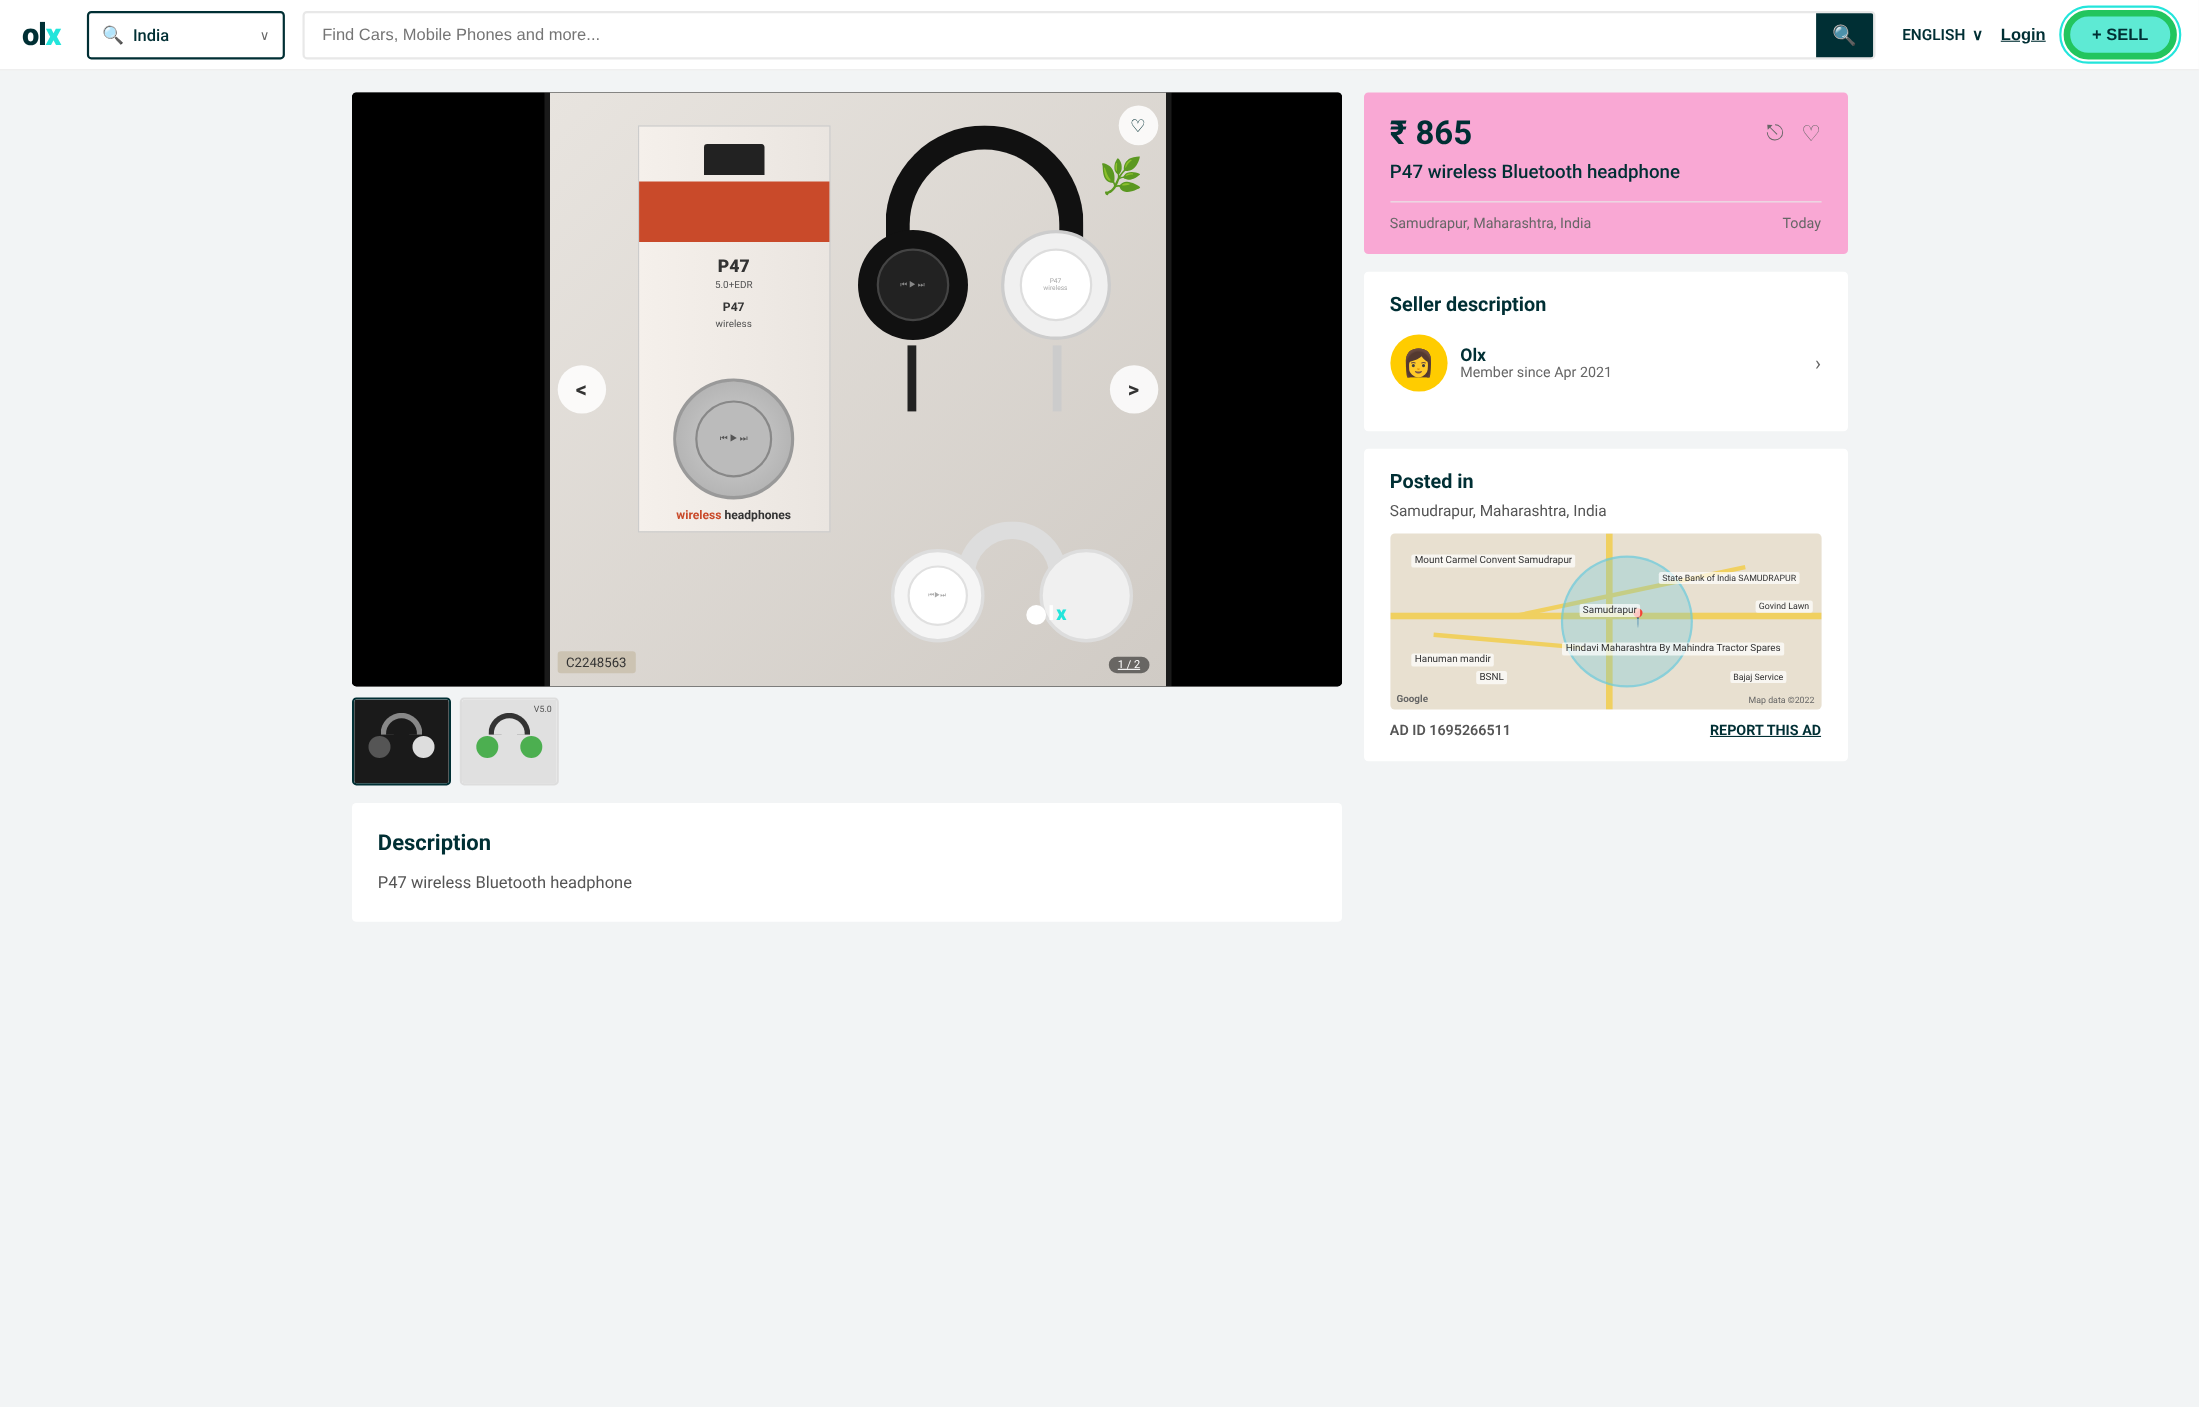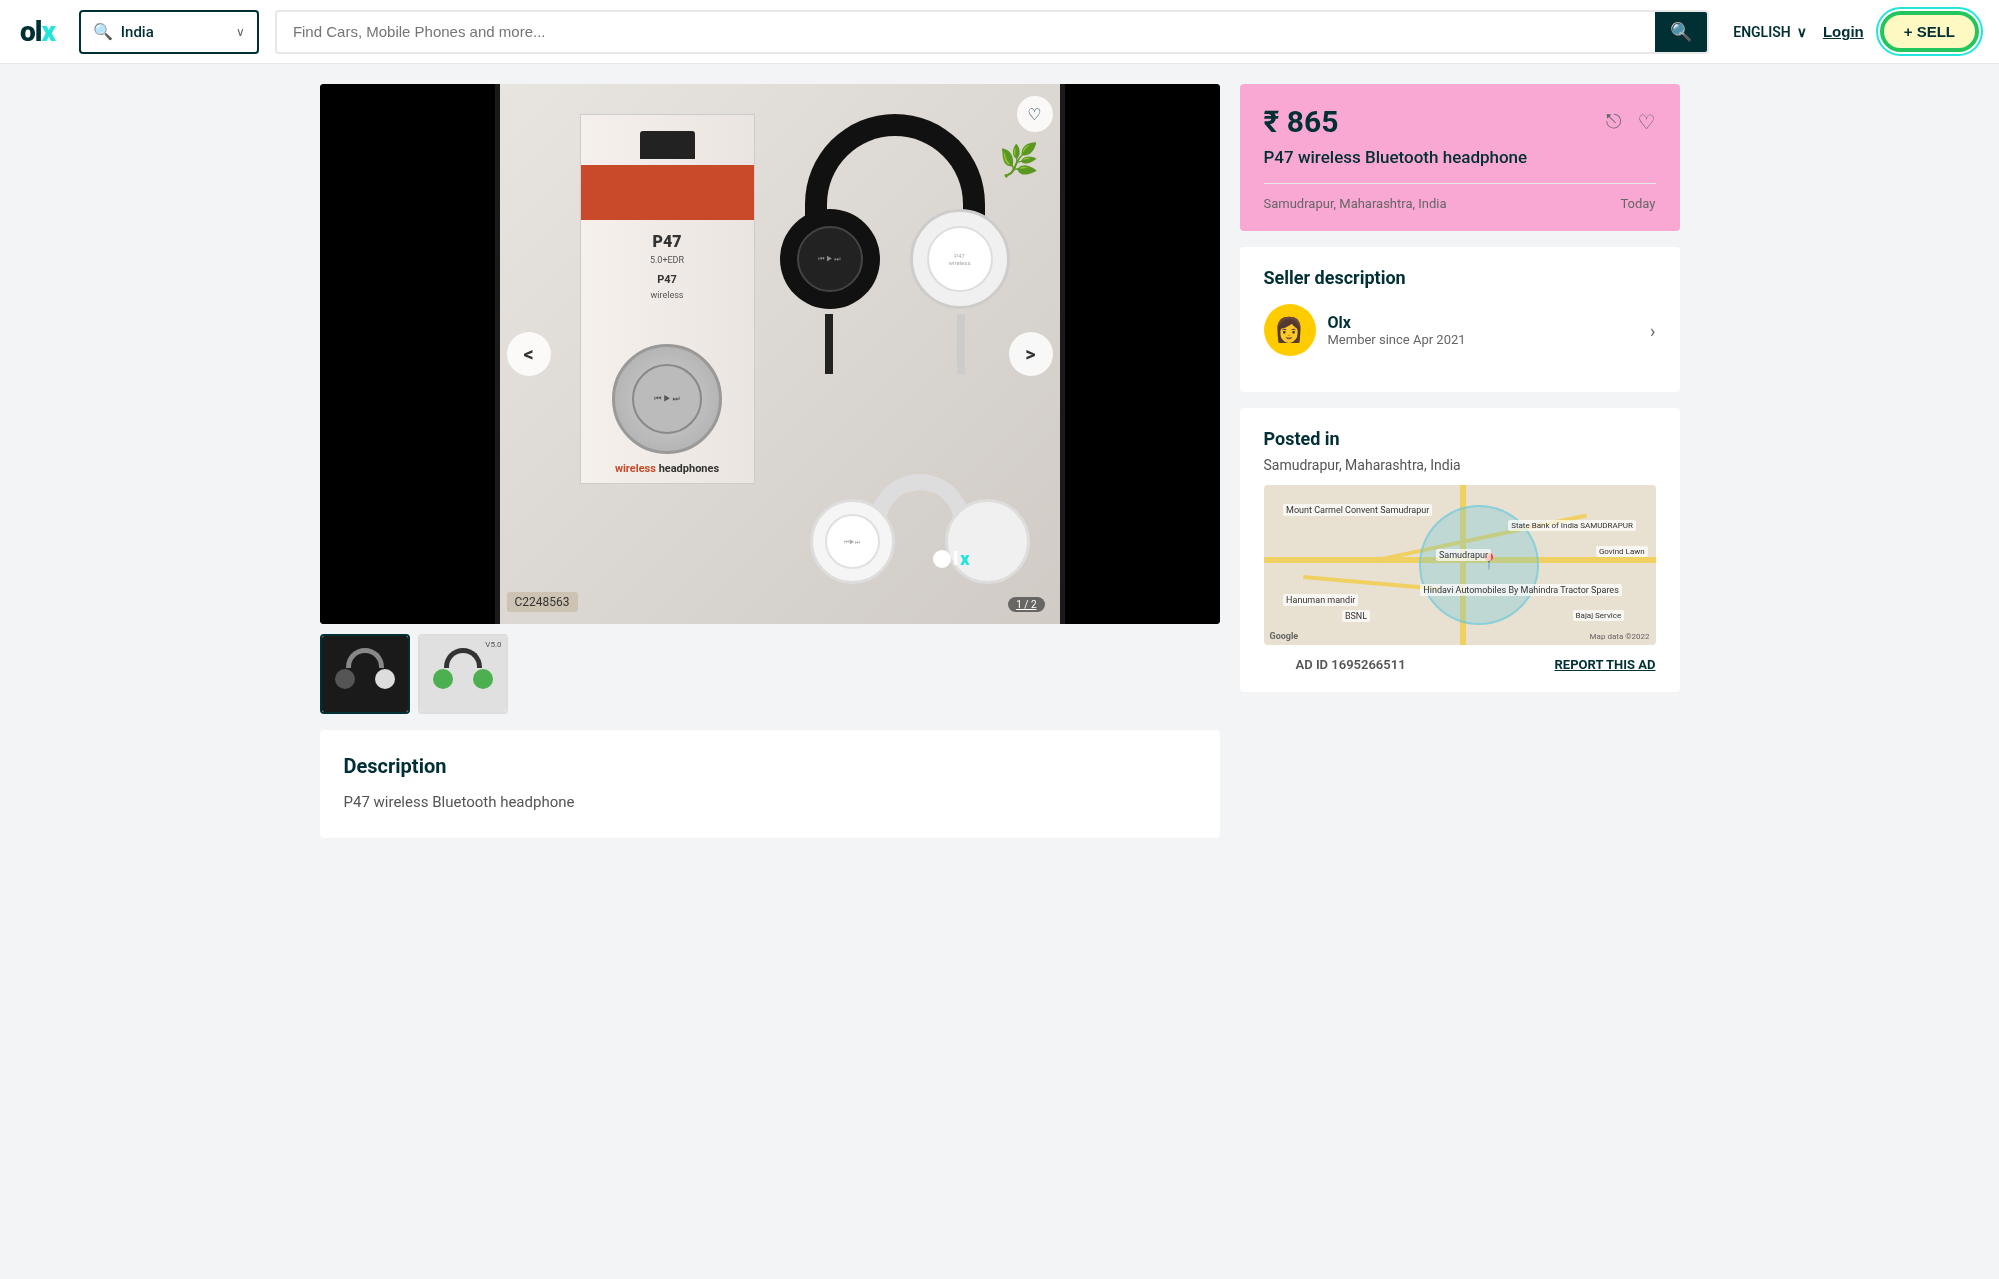--- a/index.html
+++ b/index.html
@@ -90,27 +90,27 @@
       color: #002f34;
       text-decoration: underline;
       cursor: pointer;
       background: none;
       border: none;
     }
     .sell-btn {
       display: flex;
       align-items: center;
       gap: 6px;
-      border: 4px solid #22c55e;
+      border: 6px solid #22c55e;
       border-radius: 24px;
       padding: 8px 20px;
       font-size: 15px;
       font-weight: 700;
       color: #002f34;
-      background: #fef9c3;
+      background: #5eead4;
       cursor: pointer;
       outline: 2px solid #23e5db;
       outline-offset: 2px;
     }
 
     
     .main-content {
       display: flex;
       max-width: 1400px;
       margin: 20px auto;
@@ -389,21 +389,21 @@
     .map-label-govind { top: 38%; right: 2%; font-size: 8px; }
     .google-label { position: absolute; bottom: 4px; left: 6px; font-size: 9px; color: #666; font-weight: bold; }
     .mapdata-label { position: absolute; bottom: 4px; right: 6px; font-size: 8px; color: #666; }
 
     .ad-footer {
       display: flex;
       justify-content: space-between;
       align-items: center;
       margin-top: 12px;
     }
-    .ad-id-text { font-size: 13px; font-weight: 600; color: #555; margin-left: 32px; }
+    .ad-id-text { font-size: 13px; font-weight: 600; color: #555; }
     .report-link { font-size: 13px; font-weight: 700; color: #002f34; text-decoration: underline; cursor: pointer; }
   </style>
 </head>
 <body>
 
 <header class="header">
 
   <div class="logo">
     <span>ol</span>
       <span style="color:#23e5db">x</span>
@@ -606,21 +606,21 @@
         <div style="position:absolute; height:4px; background:#f0d060; width:35%; top:60%; left:10%; transform:rotate(5deg);"></div>
 
         <div class="map-circle"></div>
 
         <div class="map-pin">📍</div>
 
         <span class="map-label map-label-samudra">Samudrapur</span>
         <span class="map-label map-label-bank">State Bank of India SAMUDRAPUR</span>
         <span class="map-label map-label-mount">Mount Carmel Convent Samudrapur</span>
         <span class="map-label map-label-hanuman">Hanuman mandir</span>
-        <span class="map-label map-label-hindavi">Hindavi Automobiles By Mahindra Tractor Spares</span>
+        <span class="map-label map-label-hindavi">Hindavi Maharashtra By Mahindra Tractor Spares</span>
         <span class="map-label map-label-bsnl">BSNL</span>
         <span class="map-label map-label-bajaj">Bajaj Service</span>
         <span class="map-label map-label-govind">Govind Lawn</span>
 
         <span class="google-label">Google</span>
         <span class="mapdata-label">Map data ©2022</span>
       </div>
 
       <div class="ad-footer">
         <span class="ad-id-text">AD ID 1695266511</span>

